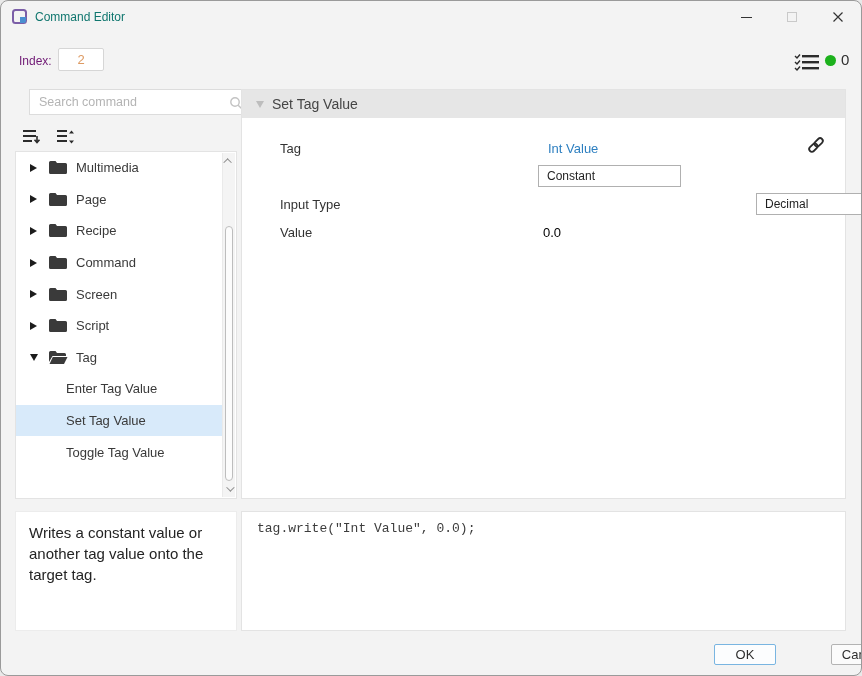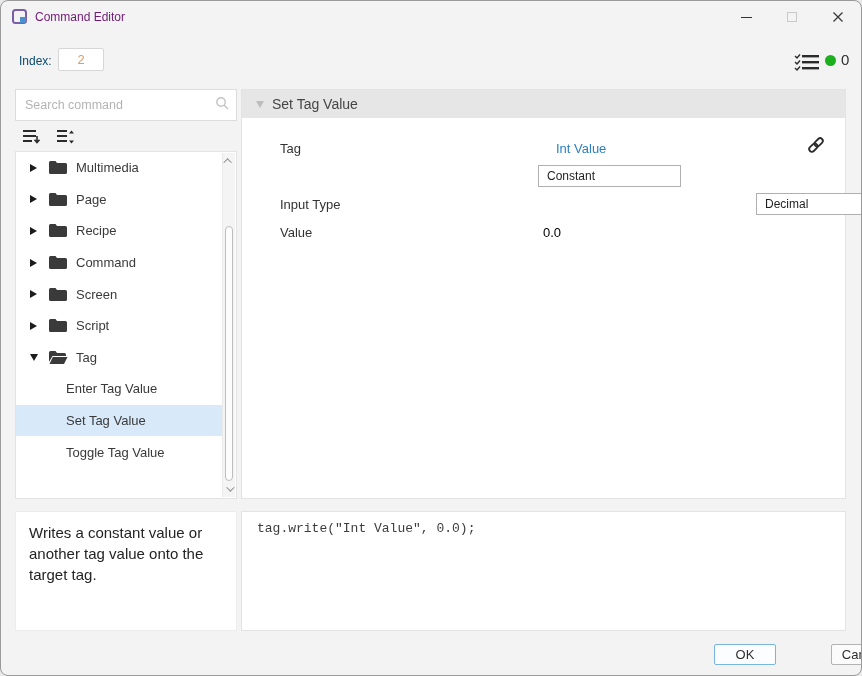--- a/index.html
+++ b/index.html
@@ -4,34 +4,34 @@
 <style>
   * { margin:0; padding:0; box-sizing:border-box; }
   html,body { width:862px; height:676px; font-family:"Liberation Sans", sans-serif; background:#e9e9e9; }
   .window {
     position:absolute; inset:0; background:#f3f3f3;
     border:1px solid #9a9a9a; border-radius:8px; overflow:hidden;
   }
   
   .titlebar { position:absolute; top:0; left:0; right:0; height:32px; }
   .app-icon { position:absolute; left:10px; top:7px; width:18px; height:18px; }
-  .title-text { position:absolute; left:34px; top:0; line-height:32px; font-size:12px; color:#701a75; }
+  .title-text { position:absolute; left:34px; top:0; line-height:32px; font-size:12px; color:#0f766e; }
   .winbtn { position:absolute; top:0; width:46px; height:32px; display:flex; align-items:center; justify-content:center; }
   .winbtn.min { right:92px; } .winbtn.max { right:46px; } .winbtn.close { right:0; }
   .min-glyph { width:11px; height:1px; background:#333; }
   .max-glyph { width:10px; height:10px; border:1px solid #c9c9c9; }
   
-  .index-label { position:absolute; left:18px; top:53px; font-size:12px; color:#0c4a6e; }
+  .index-label { position:absolute; left:18px; top:53px; font-size:12px; color:#701a75; }
   .index-input { position:absolute; left:57px; top:47px; width:46px; height:23px; border:1px solid #d6d6d6;
     background:#fff; text-align:center; font-size:13px; color:#dd9a62; font-family:"Liberation Sans",sans-serif; border-radius:2px; }
   .counter-icon { position:absolute; left:793px; top:51px; }
   .counter-dot { position:absolute; left:824px; top:54px; width:11px; height:11px; border-radius:50%; background:#1cb11c; }
   .counter-num { position:absolute; left:840px; top:50px; font-size:15px; color:#2f2f2f; }
   
-  .search-box { position:absolute; left:14px; top:88px; width:222px; height:32px; background:#fff; border:1px solid #dcdcdc; }
+  .search-box { position:absolute; left:28px; top:88px; width:222px; height:26px; background:#fff; border:1px solid #dcdcdc; }
   .search-input { position:absolute; inset:0; border:none; outline:none; padding:0 26px 0 9px; font-size:12.5px;
     color:#555; font-family:"Liberation Sans",sans-serif; background:transparent; }
   .search-input::placeholder { color:#b4b4b4; }
   .search-mag { position:absolute; right:7px; top:6px; }
   .tree-tools { position:absolute; left:20px; top:126px; display:flex; gap:12px; }
   .tool-btn { width:22px; height:20px; display:flex; align-items:center; justify-content:center; }
   .tree-panel { position:absolute; left:14px; top:150px; width:222px; height:348px; background:#fff; border:1px solid #e3e3e3; overflow:hidden; }
   .tree-rows { position:absolute; left:0; top:0; right:13px; bottom:0; }
   .trow { display:flex; align-items:center; height:31.6px; padding-left:14px; font-size:13px; color:#3a3a3a; }
   .trow.selected { background:#d8eafa; }
@@ -54,21 +54,21 @@
   .editor-panel { position:absolute; left:240px; top:88px; width:605px; height:410px; background:#fff; border:1px solid #e3e3e3; }
   .editor-header { position:absolute; top:0; left:0; right:0; height:28px; background:#e6e6e6; }
   .hdr-tri { position:absolute; left:14px; top:11px; width:0; height:0; border-top:7px solid #bdbdbd;
     border-left:4.5px solid transparent; border-right:4.5px solid transparent; }
   .hdr-text { position:absolute; left:30px; top:0; line-height:28px; font-size:14px; color:#454545; }
   .form { position:absolute; top:28px; left:0; right:0; }
   .frow { position:relative; height:28px; display:flex; align-items:center; }
   .frow:first-child { margin-top:16px; }
   .flabel { margin-left:38px; font-size:13px; color:#333; width:180px; }
   .fcontrol { position:absolute; left:296px; }
-  .link-val { margin-left:18px; font-size:13px; color:#2d7fc0; cursor:pointer; }
+  .link-val { margin-left:10px; font-size:13px; color:#2d7fc0; cursor:pointer; }
   .num-val { margin-left:5px; font-size:13px; color:#000000; }
   .select { width:143px; height:22px; background:#fff; border:1px solid #b0b0b0; position:relative;
     font-size:12px; color:#1f1f1f; line-height:20px; padding-left:8px; }
   .link-icon { position:absolute; left:564px; top:45px; }
   .code-box { position:absolute; left:240px; top:510px; width:605px; height:120px; background:#fff; border:1px solid #e3e3e3;
     padding:9px 15px; font-family:"Liberation Mono", monospace; font-size:13px; color:#3d3d3d; white-space:pre; }
   
   .btn { position:absolute; top:643px; width:62px; height:21px; display:flex; align-items:center; justify-content:center;
     font-size:13px; color:#2e2e2e; background:#fcfdfe; border-radius:2px; }
   .btn.ok { left:713px; border:1px solid #79b5e1; }

